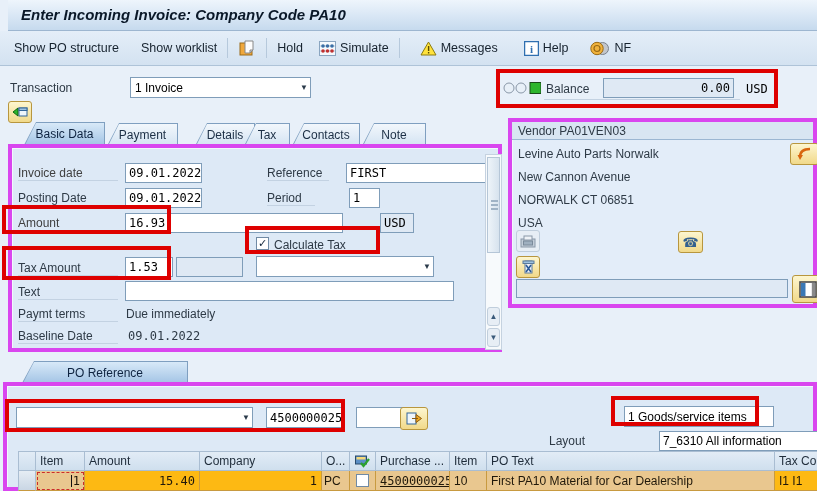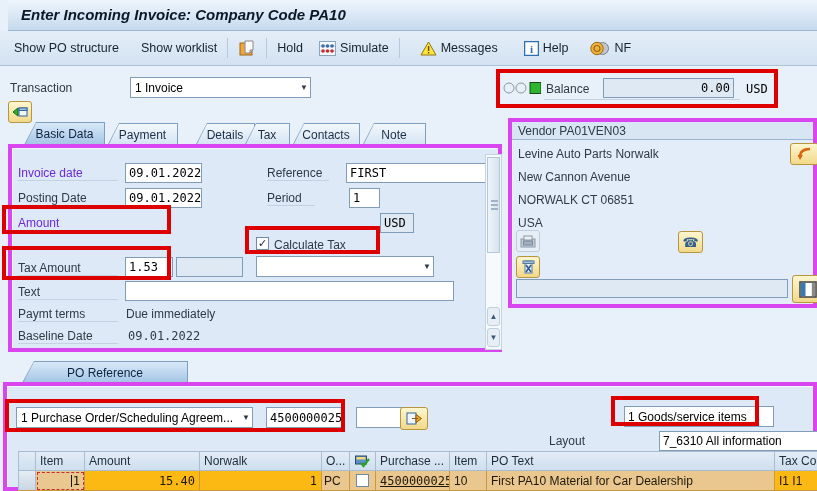--- a/index.html
+++ b/index.html
@@ -13,21 +13,21 @@
   #titlebar .t{position:absolute;left:13px;top:6px;font-size:15px;font-weight:bold;
     font-style:italic;color:#0a1828;white-space:nowrap;}
   #toolbar{left:0;top:31px;width:817px;height:35px;background:linear-gradient(#e4eef8,#d3e2f1);
     border-bottom:1px solid #aec3d8;display:flex;align-items:center;padding-left:14px;box-sizing:border-box;}
   .tbtn{font-size:12.5px;color:#16222e;white-space:nowrap;display:flex;align-items:center;gap:4px;cursor:default;}
   .tsep{width:1px;height:20px;background:#b6c9dc;margin:0 10px;}
   .sp{display:inline-block;}
   
   .lbl{font-size:12px;color:#2e3a46;white-space:nowrap;}
   .lbl.u{border-bottom:1px solid #c3d2e2;}
-  .lbl.blue{color:#6d28d9;}
+  .lbl.blue{color:#404040;}
   .fld{background:#fff;border:1px solid #7f9db9;height:20px;box-sizing:border-box;
     font:12px "DejaVu Sans Mono",monospace;color:#000;display:flex;align-items:center;
     padding:0 3px;white-space:nowrap;overflow:hidden;}
   .fld.dis{background:#dfe9f4;}
   .fld.num{justify-content:flex-end;}
   .sel{background:#fff;border:1px solid #7f9db9;height:21px;box-sizing:border-box;
     font:12px "Liberation Sans",sans-serif;color:#000;display:flex;align-items:center;
     padding:0 2px 0 4px;white-space:nowrap;overflow:hidden;}
   .sel .chev{margin-left:auto;font-size:8px;color:#2a3a4a;padding-left:4px;}
   .ybtn{background:linear-gradient(#fdf6cf,#f1d98a);border:1px solid #b8963e;border-radius:3px;
@@ -174,20 +174,21 @@
     <div class="abs fld" style="left:113px;top:15px;width:77px">09.01.2022</div>
     <div class="abs lbl u" style="left:255px;top:18px;width:62px">Reference</div>
     <div class="abs fld" style="left:334px;top:15px;width:146px">FIRST</div>
 
     <div class="abs lbl u" style="left:6px;top:43px;width:100px">Posting Date</div>
     <div class="abs fld" style="left:113px;top:40px;width:77px">09.01.2022</div>
     <div class="abs lbl u" style="left:255px;top:43px;width:48px">Period</div>
     <div class="abs fld" style="left:337px;top:40px;width:31px">1</div>
 
     <div class="abs lbl blue u" style="left:6px;top:68px;width:100px">Amount</div>
+    <div class="abs fld" style="left:113px;top:65px;width:218px">16.93</div>
     <div class="abs fld dis" style="left:368px;top:65px;width:34px">USD</div>
 
     <div class="abs chk" style="left:244px;top:89px"><span>✓</span></div>
     <div class="abs lbl" style="left:262px;top:90px">Calculate Tax</div>
 
     <div class="abs lbl u" style="left:6px;top:113px;width:100px">Tax Amount</div>
     <div class="abs fld" style="left:113px;top:109px;width:48px">1.53</div>
     <div class="abs fld dis" style="left:164px;top:109px;width:67px"></div>
     <div class="abs sel" style="left:244px;top:108px;width:178px">
       <span class="chev">▼</span>
@@ -261,21 +262,20 @@
 
   <div class="anno" style="left:2px;top:205px;width:169px;height:29px"></div>
   <div class="anno" style="left:245px;top:226px;width:135px;height:28px"></div>
   <div class="anno" style="left:2px;top:246px;width:169px;height:34px"></div>
 
   <div class="tab active" style="left:22px;top:361px;width:166px;height:22px">
       <span>PO Reference</span>
     </div>
   <div class="abs panel" style="left:3px;top:382px;width:814px;height:109px">
     <div class="abs sel" style="left:9px;top:21px;width:237px">
-      <span>1 Purchase Order/Scheduling Agreem...</span>
       <span class="chev">▼</span>
     </div>
     <div class="abs fld" style="left:259px;top:21px;width:79px;height:21px">4500000025</div>
     <div class="abs fld" style="left:349px;top:21px;width:53px;height:21px"></div>
     <div class="abs ybtn" style="left:393px;top:21px;width:28px;height:23px">
       <svg width="17" height="15" viewBox="0 0 17 15">
         <rect x="1" y="2" width="9" height="11" fill="#eef5fb" stroke="#336699"></rect>
         <path d="M6 7.5 L12 7.5 M10 3.5 L15.5 7.5 L10 11.5 Z" fill="#f0a820" stroke="#8a5a10" stroke-width="1"></path>
       </svg>
     </div>
@@ -284,21 +284,21 @@
     <div class="abs fld" style="left:652px;top:45px;width:162px;font-family:'Liberation Sans',sans-serif">7_6310 All information</div>
   </div>
 
   <div class="anno" style="left:5px;top:399px;width:340px;height:33px"></div>
   <div class="anno" style="left:611px;top:396px;width:148px;height:30px"></div>
 
   <div class="tblrow" style="left:18px;top:451px">
     <div class="hc" style="width:18px;border-left:1px solid #a9bdd2"></div>
     <div class="hc" style="width:49px">Item</div>
     <div class="hc" style="width:115px">Amount</div>
-    <div class="hc" style="width:122px">Norwalk</div>
+    <div class="hc" style="width:122px">Company</div>
     <div class="hc" style="width:28px">O...</div>
     <div class="hc" style="width:26px;justify-content:center">
       <svg width="15" height="13" viewBox="0 0 15 13">
         <rect x="0.5" y="1" width="11" height="8" fill="#5b8fc6" stroke="#2a4a6a"></rect>
         <rect x="1.5" y="2" width="9" height="2.5" fill="#f5d97a"></rect>
         <path d="M6 8 L8.5 11 L14 4" fill="none" stroke="#2da32d" stroke-width="2.2"></path>
       </svg>
     </div>
     <div class="hc" style="width:74px">Purchase ...</div>
     <div class="hc" style="width:37px">Item</div>

